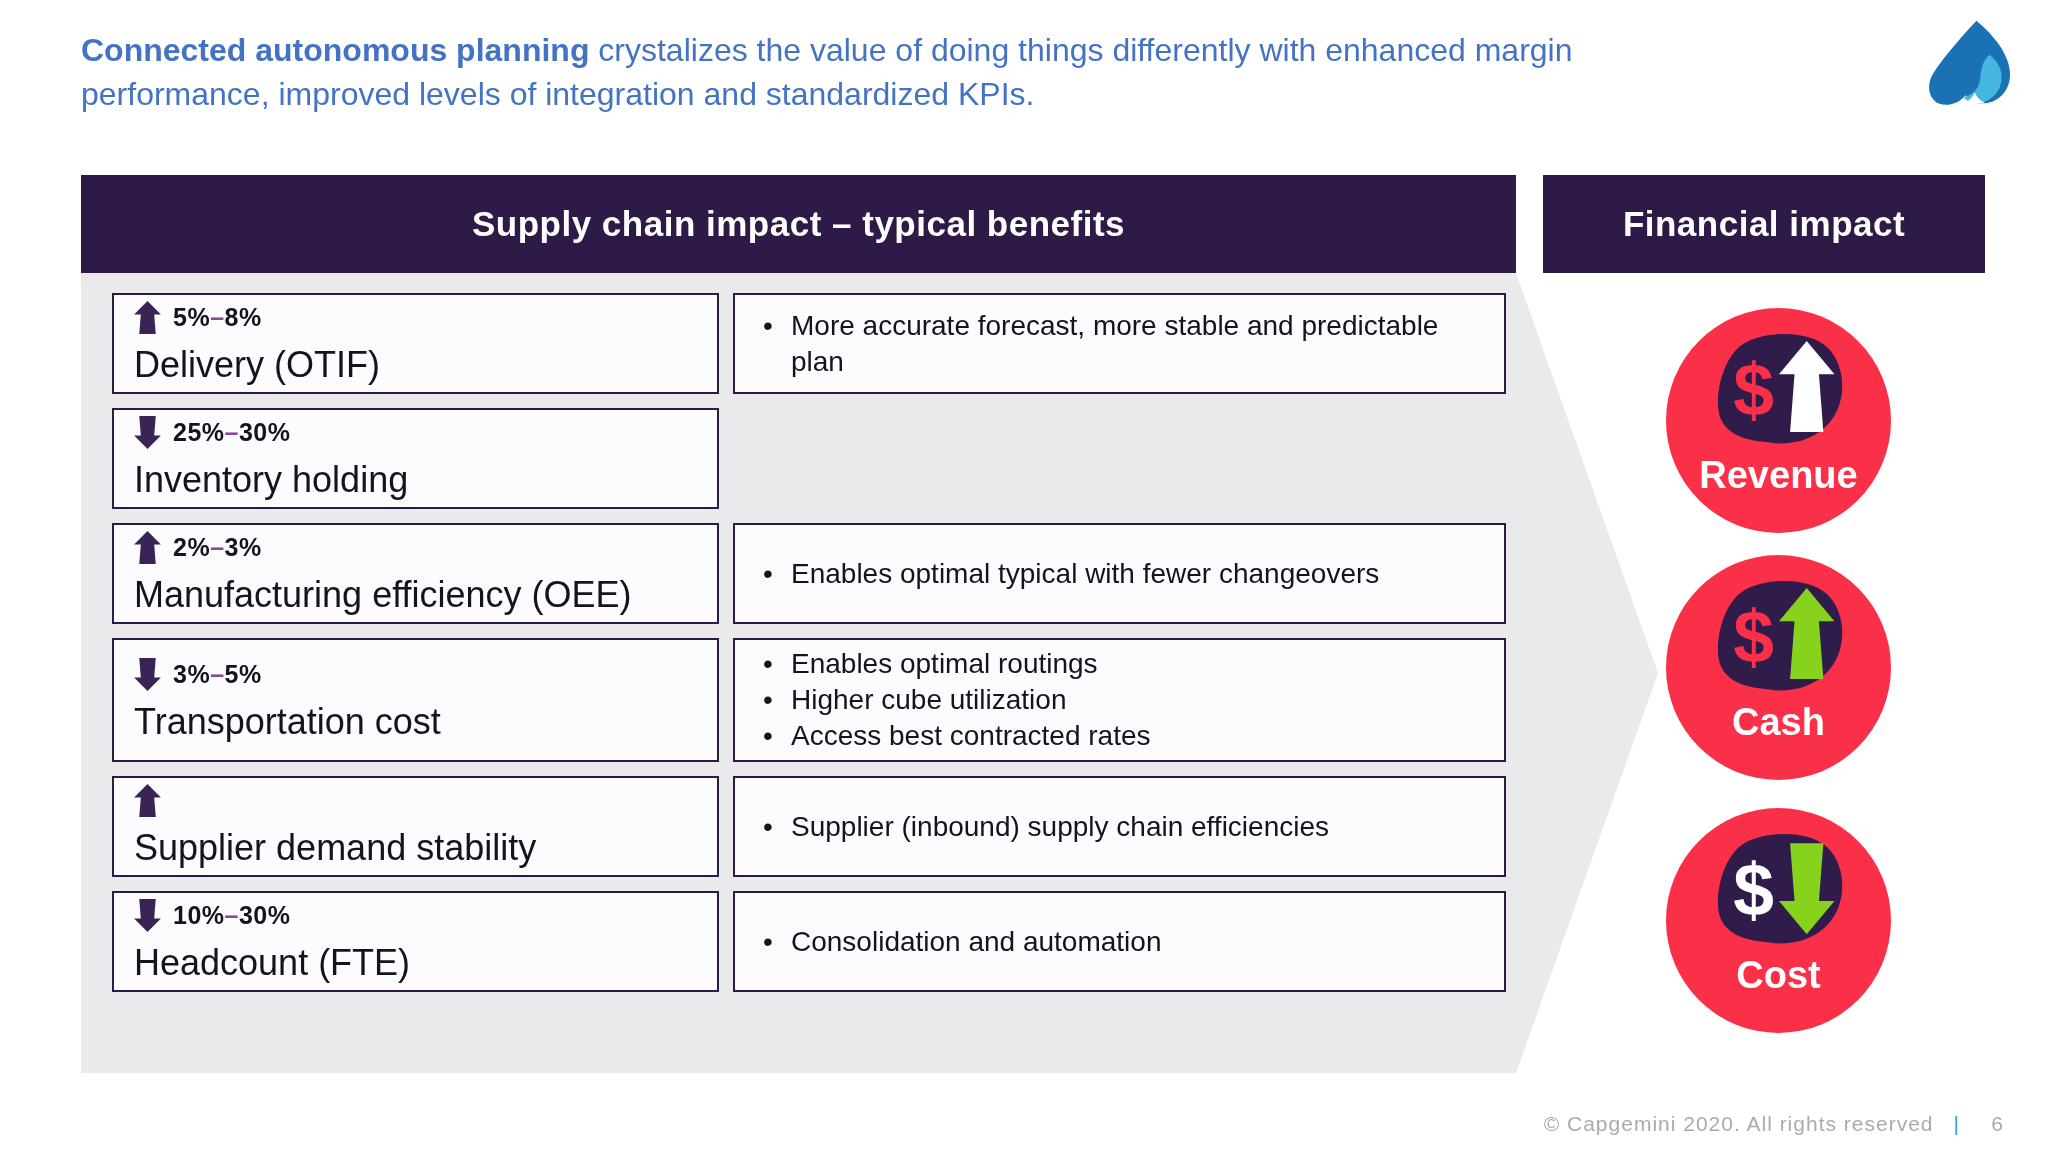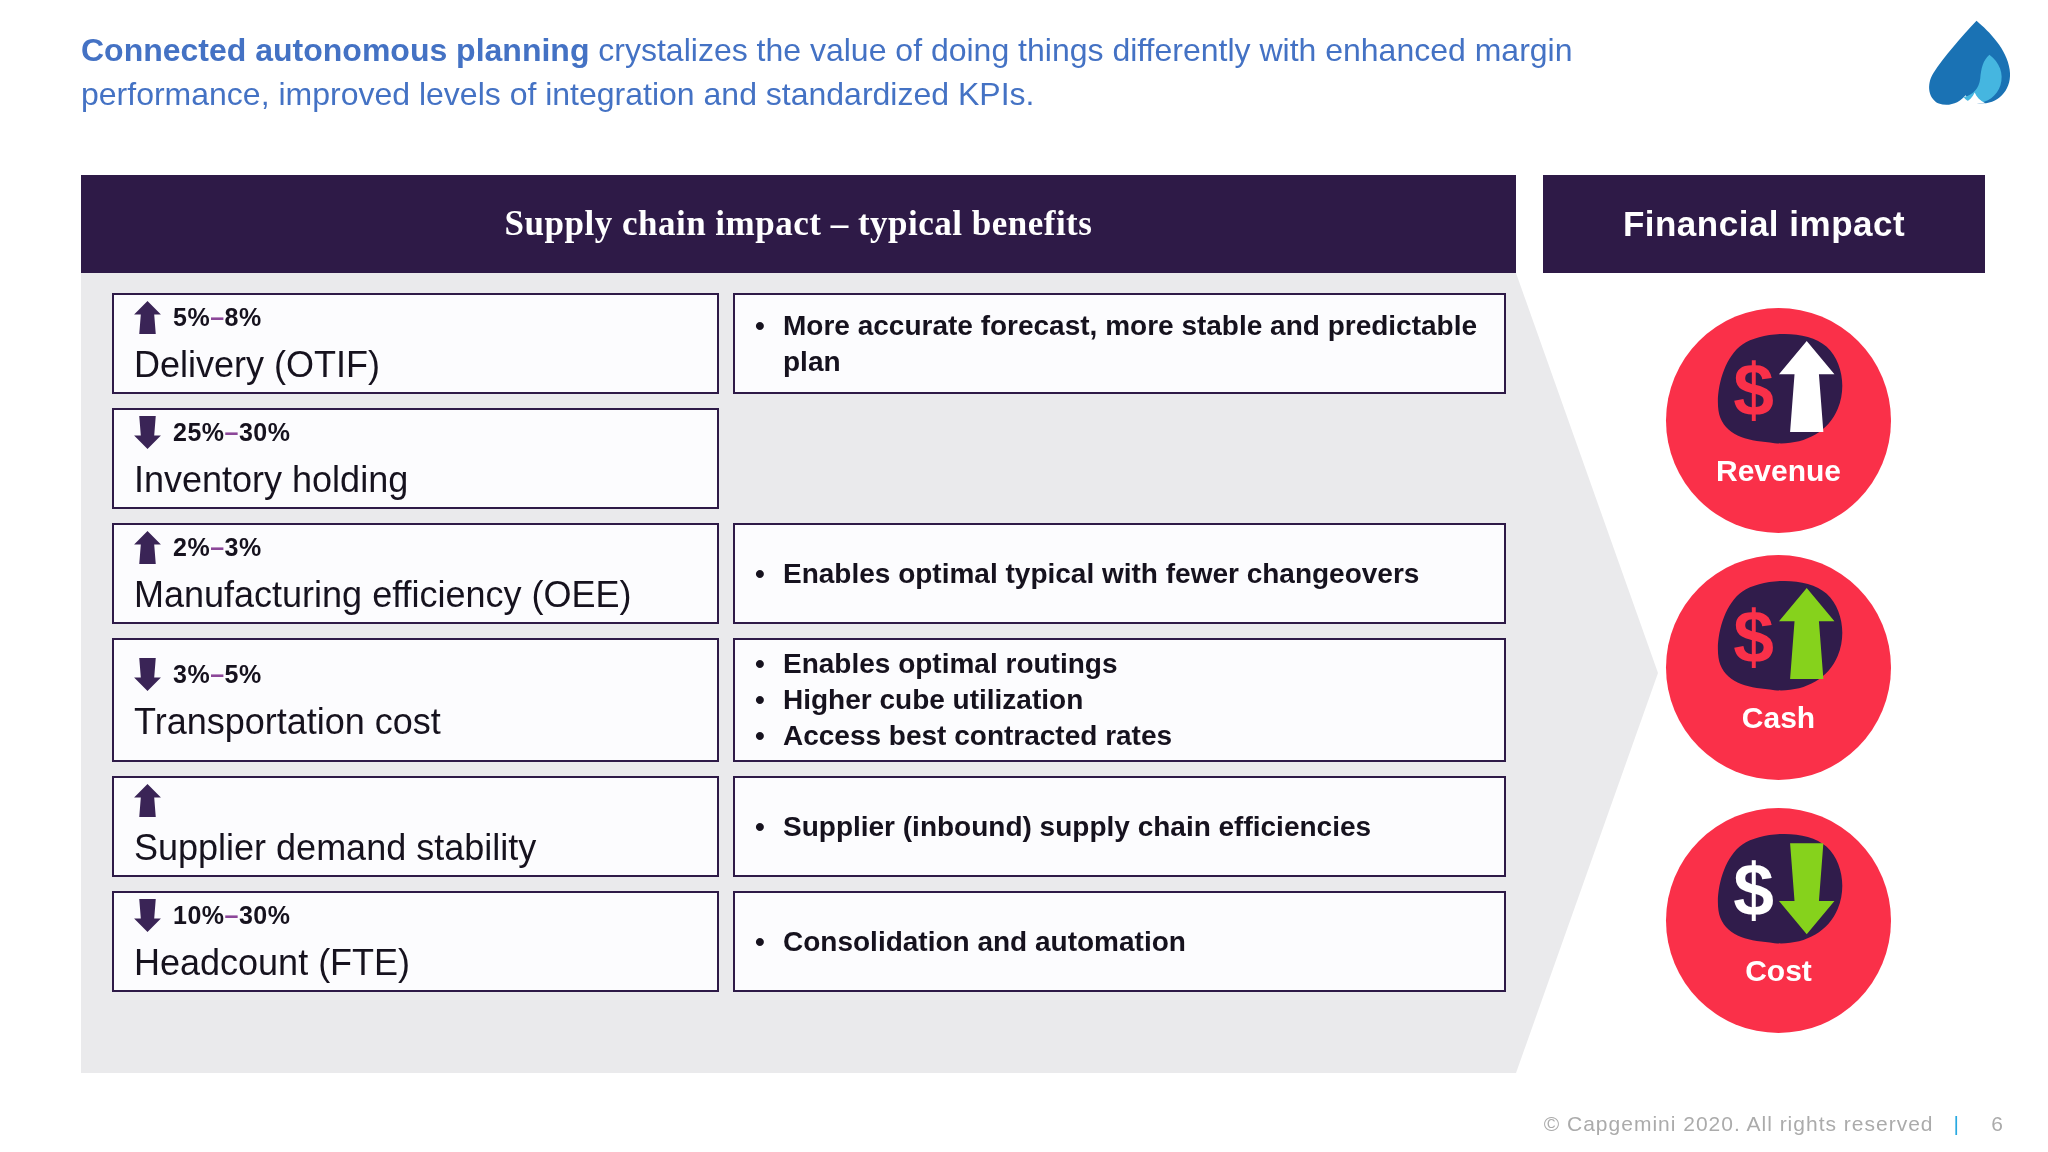--- a/index.html
+++ b/index.html
@@ -16,57 +16,57 @@
   }
   .title .bold{font-weight:bold;}
   
   .logo{position:absolute;left:1925px;top:18px;width:92px;height:92px;}
   
   .bar{
     position:absolute;top:175px;height:98px;background:#2E1A47;
     display:flex;align-items:center;justify-content:center;
     color:#ffffff;font-weight:bold;font-size:35px;letter-spacing:.5px;
   }
-  .bar-left{left:81px;width:1435px;font-family:Liberation Serif, serif;}
+  .bar-left{left:81px;width:1435px;}
   .bar-right{left:1543px;width:442px;}
   
   .gray-panel{position:absolute;left:81px;top:273px;width:1435px;height:800px;background:#EAEAEC;}
   .chevron{position:absolute;left:1516px;top:273px;width:142px;height:800px;display:block;}
   
   .table{
     position:absolute;left:112px;top:293px;width:1394px;height:638px;
     display:flex;flex-direction:column;gap:14px;
   }
   .trow{flex:1;display:flex;gap:14px;}
   .cell{
     background:#FCFCFE;border:2px solid #2E1A47;box-sizing:border-box;
     display:flex;flex-direction:column;justify-content:center;
   }
   .cell-metric{width:607px;padding:6px 10px 6px 20px;gap:10px;}
-  .cell-benefit{flex:1;padding:6px 16px 6px 12px;font-weight:bold;}
+  .cell-benefit{flex:1;padding:6px 16px 6px 20px;}
   .metric-line{display:flex;align-items:center;gap:12px;}
   .metric-arrow{width:27px;height:33px;flex:0 0 auto;}
   .pct{font-size:25px;font-weight:bold;color:#16121E;letter-spacing:.5px;}
   .pct-dash{color:#8C4799;font-weight:bold;font-size:25px;}
   .metric-label{font-size:36px;color:#16121E;}
   .bullets{list-style:none;margin:0;padding:0;}
   .bullets li{
     position:relative;padding-left:36px;font-size:28px;line-height:36px;color:#16121E;
   }
   .bullets li::before{content:"•";position:absolute;left:8px;color:#16121E;}
   
   .fin-circle{
     position:absolute;left:1666px;width:225px;height:225px;border-radius:50%;
     background:#FA3049;display:flex;flex-direction:column;align-items:center;
   }
   .fin-revenue{top:308px;}
   .fin-cash{top:555px;}
   .fin-cost{top:808px;}
   .fin-icon{width:150px;height:122px;margin-top:22px;}
-  .fin-label{color:#ffffff;font-weight:bold;font-size:30px;margin-top:2px;}
+  .fin-label{color:#ffffff;font-weight:bold;font-size:38px;margin-top:2px;}
   
   .footer{
     position:absolute;right:44px;bottom:16px;display:flex;align-items:center;
     font-size:21px;color:#ABABAB;letter-spacing:1px;
   }
   .footer .sep{color:#29A9E1;margin:0 18px 0 20px;}
   .footer .page{min-width:26px;text-align:right;}
 </style>
 </head>
 <body>

